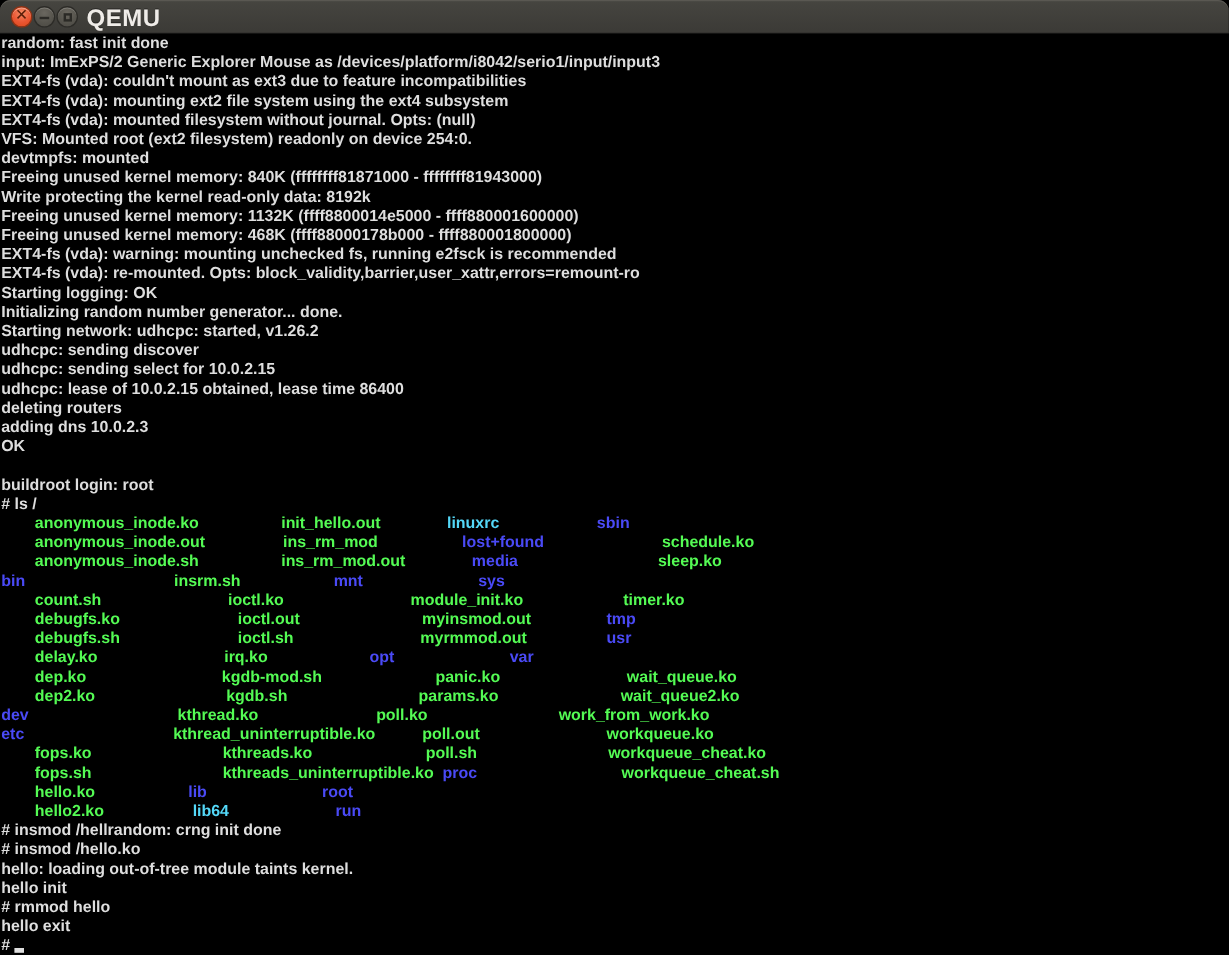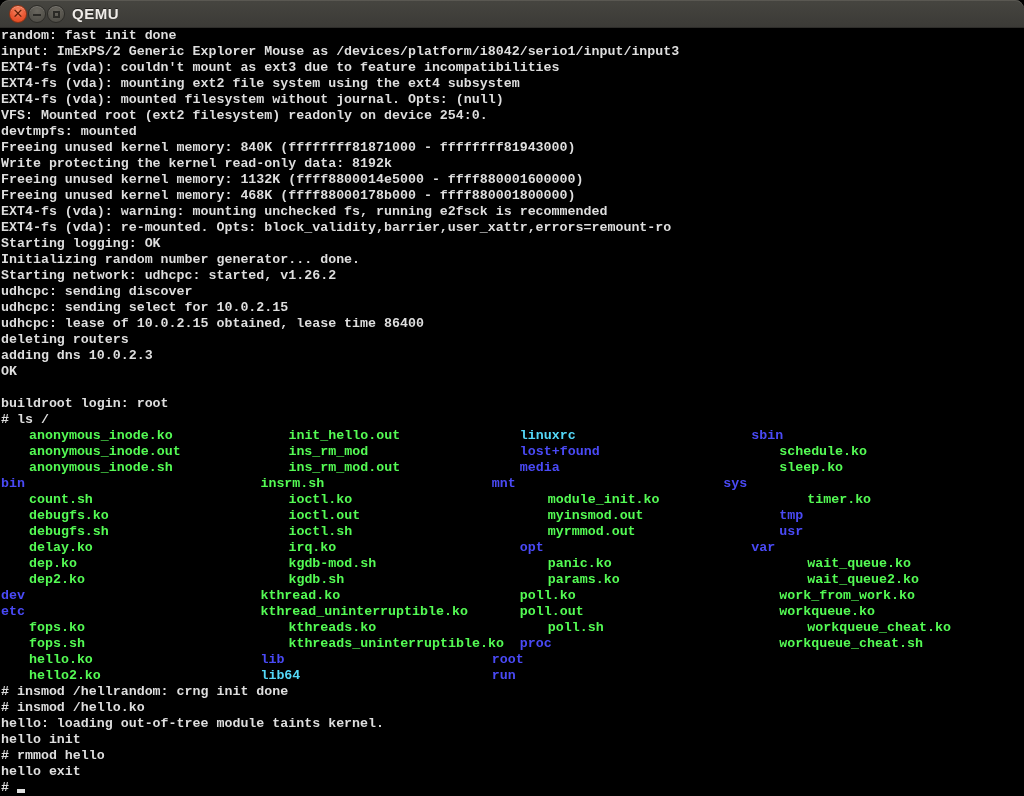--- a/index.html
+++ b/index.html
@@ -35,28 +35,28 @@
     background:radial-gradient(circle at 50% 30%, #6a675f 0%, #55534c 60%, #4a4843 100%);
     border:1px solid #2c2b27;
     box-shadow:inset 0 1px 0 rgba(255,255,255,.18);
   }
   .tb-min{left:28px;}
   .tb-max{left:47px;}
   .glyph-min{display:block;width:8px;height:2px;background:#2b2a26;margin-top:1px;}
   .glyph-max{display:block;width:7px;height:7px;border:2px solid #2b2a26;box-sizing:border-box;background:transparent;}
   .tb-title{
     position:absolute;left:72px;top:5px;
-    color:#efece8;font-size:15px;font-weight:bold;letter-spacing:0.5px;
+    color:#efece8;font-size:20px;font-weight:bold;letter-spacing:0.5px;
     text-shadow:0 -1px 0 #242320;
   }
   
   .terminal{
     position:absolute;top:28px;left:0;width:1024px;height:768px;
     background:var(--term-bg,#000);
-    font-family:Liberation Mono, monospace;
+    font-family:Liberation Sans, sans-serif;
     font-weight:bold;
     font-size:13.3px;
     color:var(--term-fg,#dedede);
     white-space:pre;
     overflow:hidden;
     padding-left:1px;box-sizing:border-box;
   }
   .tline{height:16px;line-height:16px;}
   .fg{color:var(--term-fg,#dedede);}
   .g{color:var(--file-green,#54fb54);padding-left:28px;}

